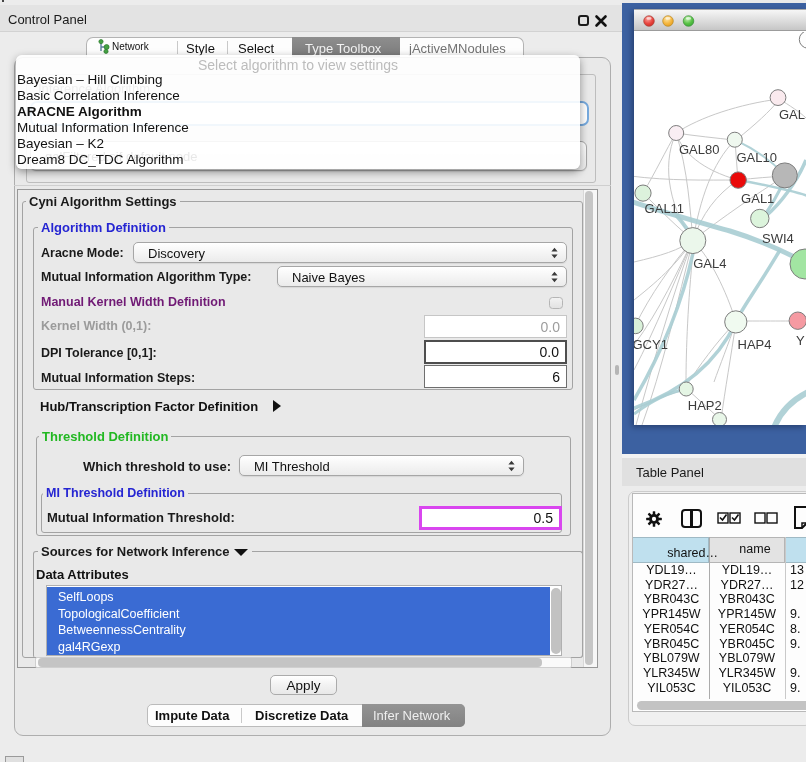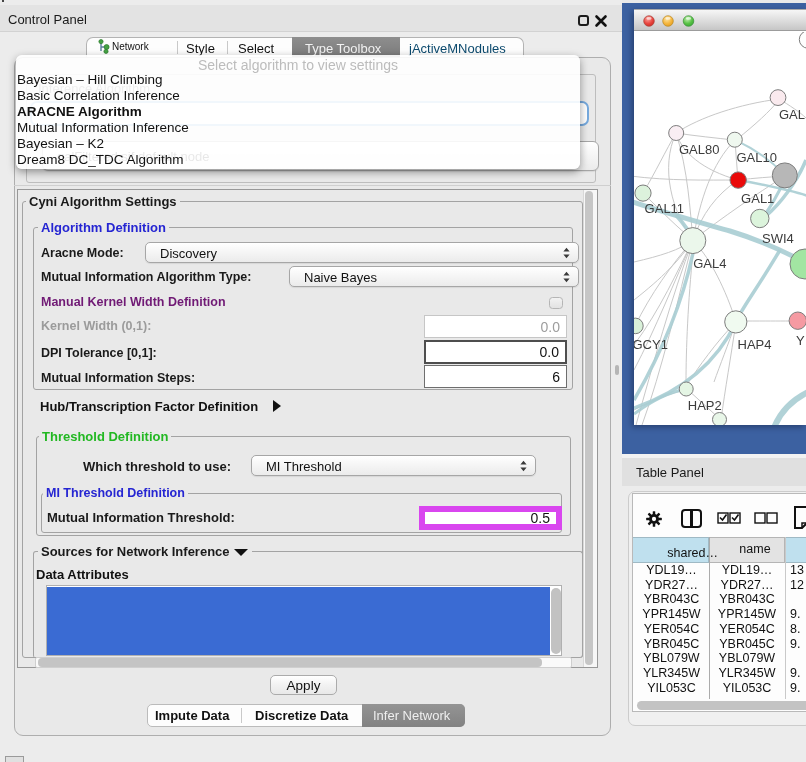--- a/index.html
+++ b/index.html
@@ -4,21 +4,20 @@
 <style>
   * { margin:0; padding:0; box-sizing:border-box; }
   html,body { width:806px; height:762px; overflow:hidden; }
   body { font-family:"Liberation Sans", sans-serif; background:#e9e9e9; position:relative; }
   .abs { position:absolute; }
   .b { font-weight:bold; }
   .combo {
     position:absolute; border:1px solid #a6a6a6; border-radius:5px;
     background:linear-gradient(#ffffff,#f6f6f6 45%,#ebebeb);
     box-shadow:0 1px 1px rgba(0,0,0,0.08);
-    margin-left:12px;
   }
   .combo .ctext { position:absolute; left:14px; top:50%; transform:translateY(-50%); font-size:13px; color:#111; }
   .arrows { position:absolute; right:7px; top:50%; transform:translateY(-50%); width:9px; height:12px; }
   .field { position:absolute; background:#fff; font-size:14px; color:#111; text-align:right; }
   .field span { position:absolute; right:6px; top:50%; transform:translateY(-50%); }
   .gbox { position:absolute; border:1px solid #a3a3a3; border-radius:3px; }
   .glabel { position:absolute; background:#e9e9e9; padding:0 3px; font-size:13px; white-space:nowrap; line-height:13px;font-weight:bold; }
   .lbl { position:absolute; font-size:12.5px; font-weight:bold; color:#1a1a1a; white-space:nowrap; }
 </style>
 </head>
@@ -44,21 +43,21 @@
 <svg class="abs" style="left:96px;top:38px;" width="14" height="16" viewBox="0 0 14 16">
   <path d="M5 4 L5 13 M5 9 L10 9" stroke="#5b7f9a" stroke-width="1.4" fill="none"></path>
   <circle cx="5" cy="3.6" r="2.1" fill="#44a244" stroke="#2c7a2c" stroke-width="0.7"></circle>
   <circle cx="10.6" cy="9" r="2.5" fill="#44a244" stroke="#2c7a2c" stroke-width="0.7"></circle>
   <circle cx="10" cy="13.4" r="2.1" fill="#44a244" stroke="#2c7a2c" stroke-width="0.7"></circle>
 </svg>
 <div class="abs" style="left:112px;top:41px;font-size:10px;color:#111;">Network</div>
 <div class="abs" style="left:186px;top:41px;font-size:13px;color:#111;">Style</div>
 <div class="abs" style="left:238px;top:41px;font-size:13px;color:#111;">Select</div>
 <div class="abs" style="left:305px;top:41px;font-size:13px;color:#f2f2f2;">Type Toolbox</div>
-<div class="abs" style="left:409px;top:41px;font-size:13px;color:#0c4a6e;">jActiveMNodules</div>
+<div class="abs" style="left:409px;top:41px;font-size:13px;color:#737373;">jActiveMNodules</div>
 
 <div class="abs" style="left:38px;top:81px;font-size:13px;color:#555;">Inference Algorithm</div>
 <div class="abs" style="left:26px;top:74px;width:570px;height:109px;border:1px solid #bdbdbd;border-radius:3px;"></div>
 <div class="abs" style="left:30px;top:101px;width:559px;height:25px;border:2.5px solid #76a9dd;border-radius:7px;background:#fff;"></div>
 <div class="combo" style="left:30px;top:141px;width:557px;height:30px;border-radius:6px;">
     <span class="ctext">galFiltered.sif default node</span>
   </div>
 <div class="abs" style="left:14px;top:185px;width:597px;height:1px;background:#cfcfcf;"></div>
 
 <div class="abs" style="left:17px;top:189px;width:581px;height:479px;border:1px solid #989898;background:#e9e9e9;"></div>
@@ -118,32 +117,33 @@
 <div class="combo" style="left:239px;top:455px;width:285px;height:21px;">
   <span class="ctext">MI Threshold</span>
   <svg class="arrows" viewBox="0 0 9 12">
       <path d="M1.4 4.4 L4.5 0.8 L7.6 4.4 Z M1.4 7.6 L4.5 11.2 L7.6 7.6 Z" fill="#3a3a3a"></path>
     </svg>
 </div>
 
 <div class="gbox" style="left:41px;top:493px;width:521px;height:40px;"></div>
 <div class="glabel" style="left:43px;top:487px;color:#2525d2;font-size:12.5px;">MI Threshold Definition</div>
 <div class="lbl" style="left:47px;top:510px;font-size:13px;">Mutual Information Threshold:</div>
-<div class="field" style="left:419px;top:506px;width:143px;height:24px;border:6px solid #d946ef;">
+<div class="field" style="left:419px;top:506px;width:143px;height:24px;border:3px solid #d946ef;">
     <span>0.5</span>
   </div>
 
 <div class="gbox" style="left:33px;top:551px;width:550px;height:107px;border-bottom:none;"></div>
 <div class="glabel" style="left:38px;top:545px;color:#1a1a1a;">Sources for Network Inference <svg style="vertical-align:-1px;" width="16" height="9" viewBox="0 0 16 9">
       <path d="M1 1 L15 1 L8 8 Z" fill="#111"></path>
     </svg></div>
 <div class="abs b" style="left:36px;top:567px;font-size:13px;color:#111;">Data Attributes</div>
 
 <div class="abs" style="left:46px;top:585px;width:516px;height:71px;background:#fff;border:1px solid #b0b0b0;overflow:hidden;">
   <div style="position:absolute;left:0;top:1px;width:503px;height:70px;background:#3a6bd3;"></div>
+  <div style="position:absolute;left:11px;top:3px;font-size:12.5px;color:#fff;line-height:16.5px;">SelfLoops<br>TopologicalCoefficient<br>BetweennessCentrality<br>gal4RGexp</div>
   <div style="position:absolute;left:504px;top:2px;width:10px;height:66px;background:#c2c2c2;border-radius:5px;"></div>
 </div>
 
 <div class="abs" style="left:35px;top:656.5px;width:537px;height:11.5px;background:#fafafa;border:1px solid #cfcfcf;border-radius:2px;"></div>
 <div class="abs" style="left:37.5px;top:658px;width:504px;height:8.5px;background:#c4c4c4;border-radius:4px;"></div>
 
 <div class="abs" style="left:270px;top:675px;width:67px;height:20px;border:1px solid #ababab;border-radius:5px;background:linear-gradient(#ffffff,#f2f2f2 50%,#e8e8e8);text-align:center;">
   <span style="font-size:13.5px;color:#111;line-height:19px;">Apply</span>
 </div>
 

